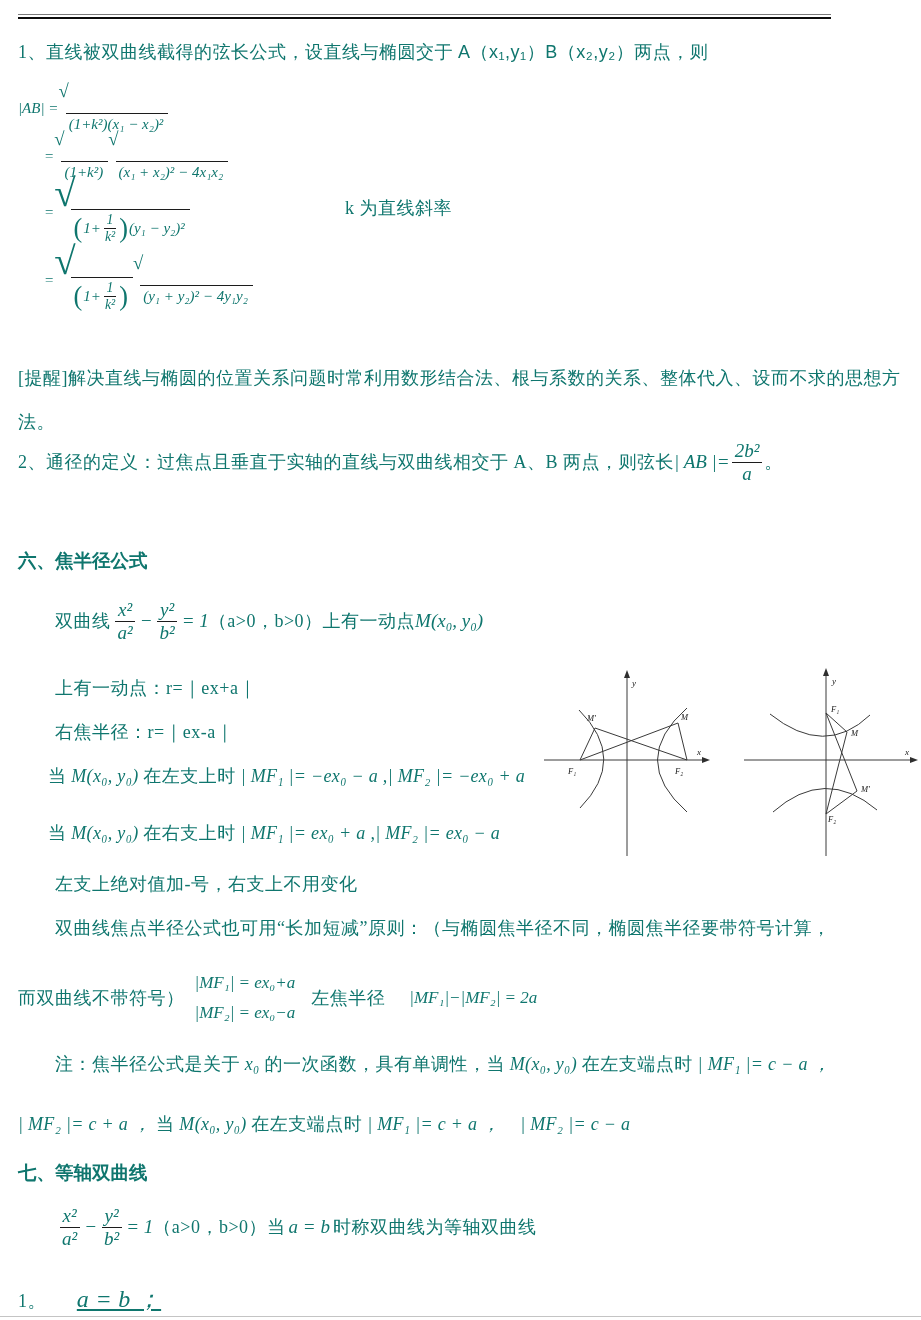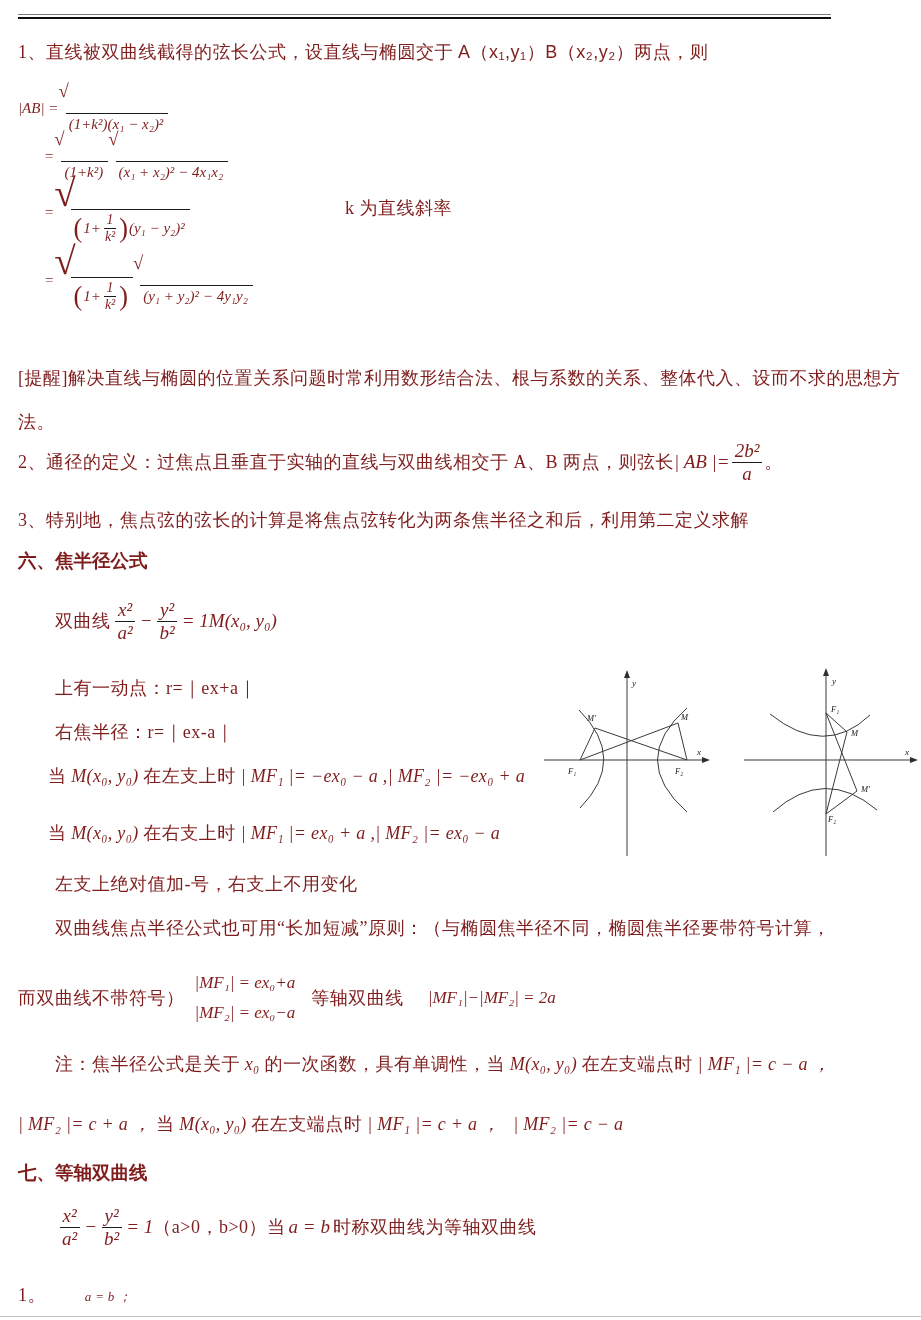--- a/index.html
+++ b/index.html
@@ -1,17 +1,17 @@
 <!DOCTYPE html>
 <html><head>
 <meta charset="utf-8">
 <style>
   html,body{margin:0;padding:0;background:#ffffff;}
   .page{position:relative;width:921px;height:1320px;background:#fff;overflow:hidden;
-        font-family:"Liberation Serif","DejaVu Serif",serif;color:#7f1d1d;}
+        font-family:"Liberation Serif","DejaVu Serif",serif;color:#0f766e;}
   .abs{position:absolute;}
   .cn{font-size:18px;letter-spacing:.5px;white-space:nowrap;}
   .wrap{white-space:normal;}
   .hd{font-family:"Liberation Sans","DejaVu Sans",sans-serif;font-weight:bold;font-size:18.5px;white-space:nowrap;}
   .math{font-style:italic;font-family:"Liberation Serif","DejaVu Serif",serif;}
   .sans{font-family:"Liberation Sans","DejaVu Sans",sans-serif;}
   .fx{display:flex;align-items:center;font-size:15px;font-style:italic;white-space:nowrap;}
   .frac{display:inline-flex;flex-direction:column;align-items:center;vertical-align:middle;
         line-height:1.15;font-style:italic;text-align:center;}
   .fnum{display:block;padding:0 3px;border-bottom:1.4px solid #1c1c1c;}
@@ -110,36 +110,36 @@
   <div class="abs row" style="left:18px;top:432px;height:60px;">
     <span class="cn">2、通径的定义：过焦点且垂直于实轴的直线与双曲线相交于 A、B 两点，则弦长</span>
     <span class="math" style="font-size:19px;">| AB |=</span>
     <span class="frac" style="font-size:19px;margin:0 2px;">
       <span class="fnum">2b²</span>
       <span class="fden">a</span>
     </span>
     <span class="cn">。</span>
   </div>
 
-  <div class="abs cn" style="left:18px;top:508px;">3、特别地，焦点弦的弦长的计算是将焦点弦转化为两条焦半径之和后，利用第二定义求解</div>
 
   <div class="abs hd" style="left:18px;top:548px;text-align:right;">六、焦半径公式</div>
 
   <div class="abs row" style="left:55px;top:592px;height:58px;">
     <span class="cn">双曲线</span>
     <span class="frac" style="font-size:19px;margin:0 4px;">
       <span class="fnum">x²</span>
       <span class="fden">a²</span>
     </span>
     <span class="math" style="font-size:19px;">−</span>
     <span class="frac" style="font-size:19px;margin:0 4px;">
       <span class="fnum">y²</span>
       <span class="fden">b²</span>
     </span>
     <span class="math" style="font-size:19px;">= 1</span>
+    <span class="cn">（a&gt;0，b&gt;0）上有一动点</span>
     <span class="math" style="font-size:19px;">M(x₀, y₀)</span>
   </div>
 
   <div class="abs cn" style="left:55px;top:676px;">上有一动点：r=｜ex+a｜</div>
   <div class="abs cn" style="left:55px;top:720px;">右焦半径：r=｜ex-a｜</div>
 
   <div class="abs baseline-row" style="left:48px;top:764px;">
     <span class="cn">当</span>
     <span class="math">M(x₀, y₀)</span>
     <span class="cn">在左支上时</span>
@@ -205,40 +205,40 @@
 
   <div class="abs cn" style="left:55px;top:916px;">双曲线焦点半径公式也可用“长加短减”原则：（与椭圆焦半径不同，椭圆焦半径要带符号计算，</div>
   <div class="abs cn" style="left:55px;top:872px;">左支上绝对值加-号，右支上不用变化</div>
 
   <div class="abs row" style="left:18px;top:958px;height:80px;">
     <span class="cn">而双曲线不带符号）</span>
     <div class="sys math">
       <span>|MF₁| = ex₀+a</span>
       <span>|MF₂| = ex₀−a</span>
     </div>
-    <span class="cn" style="margin-left:16px;">等轴双曲线</span>
+    <span class="cn" style="margin-left:16px;">左焦半径</span>
     <span class="math" style="font-size:17px;margin-left:24px;">|MF₁|−|MF₂| = 2a</span>
   </div>
 
   <div class="abs baseline-row" style="left:55px;top:1052px;">
     <span class="cn">注：焦半径公式是关于</span>
     <span class="math">x₀</span>
     <span class="cn">的一次函数，具有单调性，当</span>
     <span class="math">M(x₀, y₀)</span>
     <span class="cn">在左支端点时</span>
     <span class="math">| MF₁ |= c − a ，</span>
   </div>
 
   <div class="abs baseline-row" style="left:18px;top:1112px;">
     <span class="math">| MF₂ |= c + a ，</span>
     <span class="cn">当</span>
     <span class="math">M(x₀, y₀)</span>
     <span class="cn">在左支端点时</span>
     <span class="math">| MF₁ |= c + a ，</span>
-    <span class="math" style="margin-left:8px;text-align:center;">| MF₂ |= c − a</span>
+    <span class="math" style="margin-left:15px;text-align:center;">| MF₂ |= c − a</span>
   </div>
 
   <div class="abs hd" style="left:18px;top:1160px;">七、等轴双曲线</div>
 
   <div class="abs row" style="left:55px;top:1198px;height:58px;">
     <span class="frac" style="font-size:19px;margin:0 4px;">
       <span class="fnum">x²</span>
       <span class="fden">a²</span>
     </span>
     <span class="math" style="font-size:19px;">−</span>
@@ -247,18 +247,18 @@
       <span class="fden">b²</span>
     </span>
     <span class="math" style="font-size:19px;">= 1</span>
     <span class="cn">（a&gt;0，b&gt;0）当</span>
     <span class="math" style="font-size:19px;margin:0 3px;font-style:italic;">a = b</span>
     <span class="cn">时称双曲线为等轴双曲线</span>
   </div>
 
   <div class="abs baseline-row" style="left:18px;top:1283px;">
     <span class="cn">1。</span>
-    <span class="math" style="font-size:13px;margin-left:34px;">a = b ；</span>
+    <span class="math" style="font-size:24px;margin-left:26px;text-decoration:underline;">a = b ；</span>
   </div>
 
   <div class="abs botrule" style="left:0;top:1316px;width:921px;"></div>
 
 </div>
 
 </body></html>

